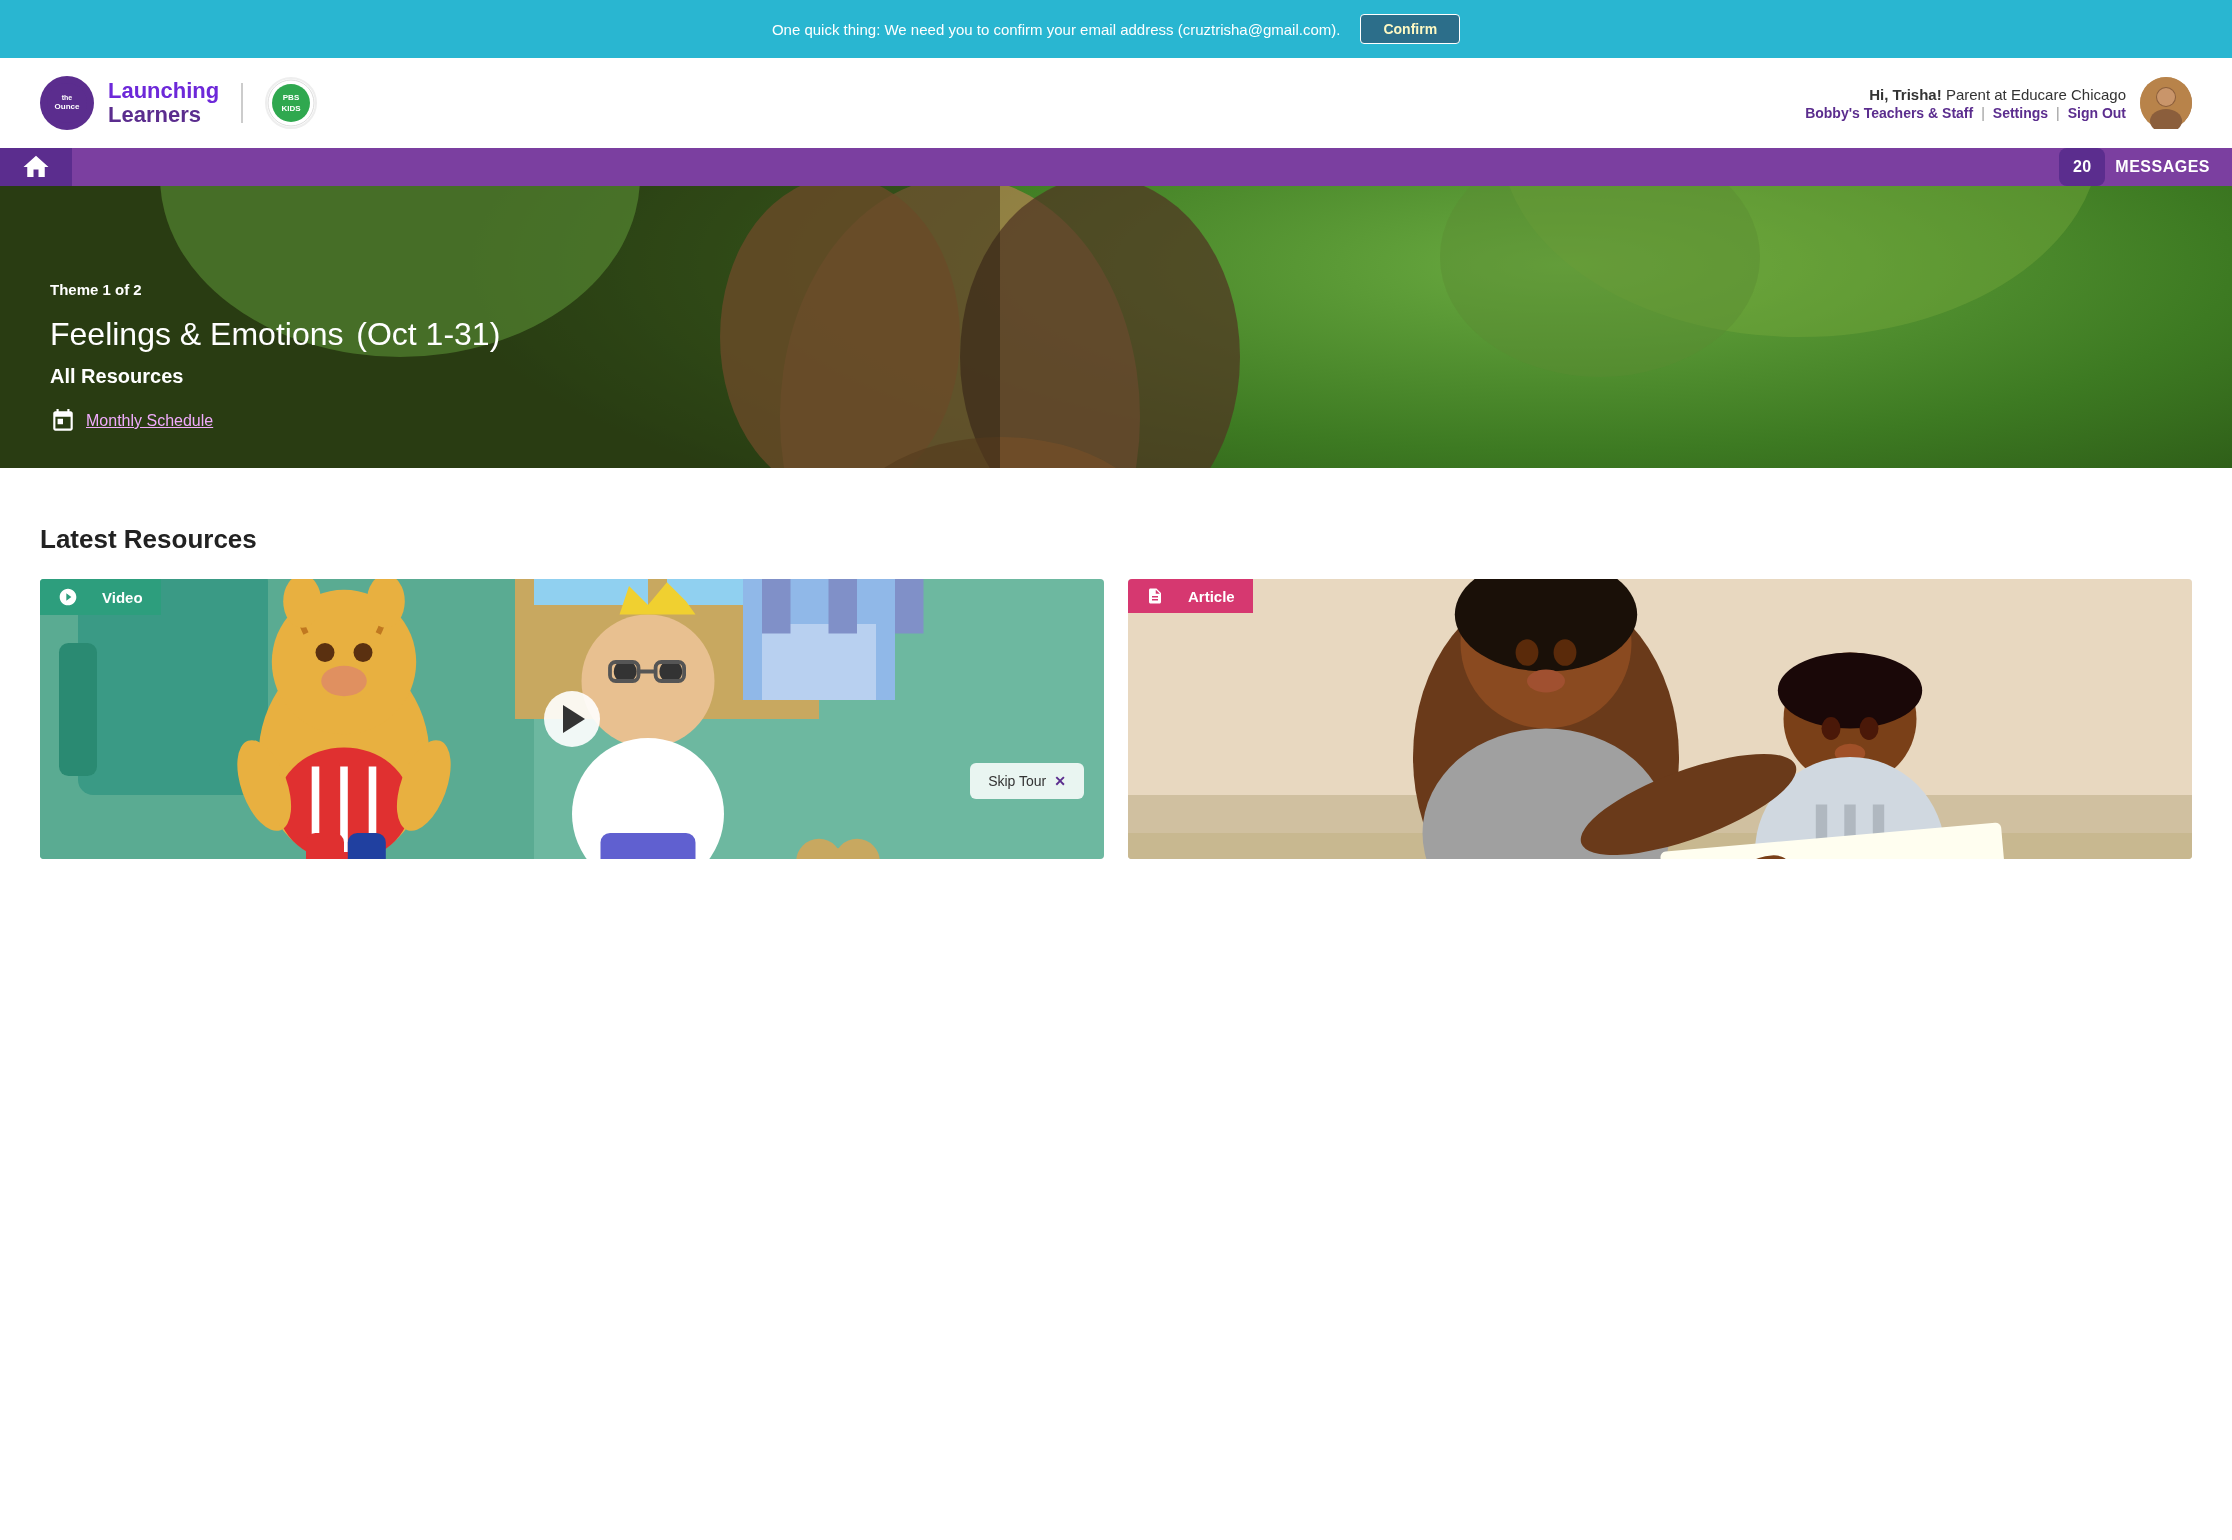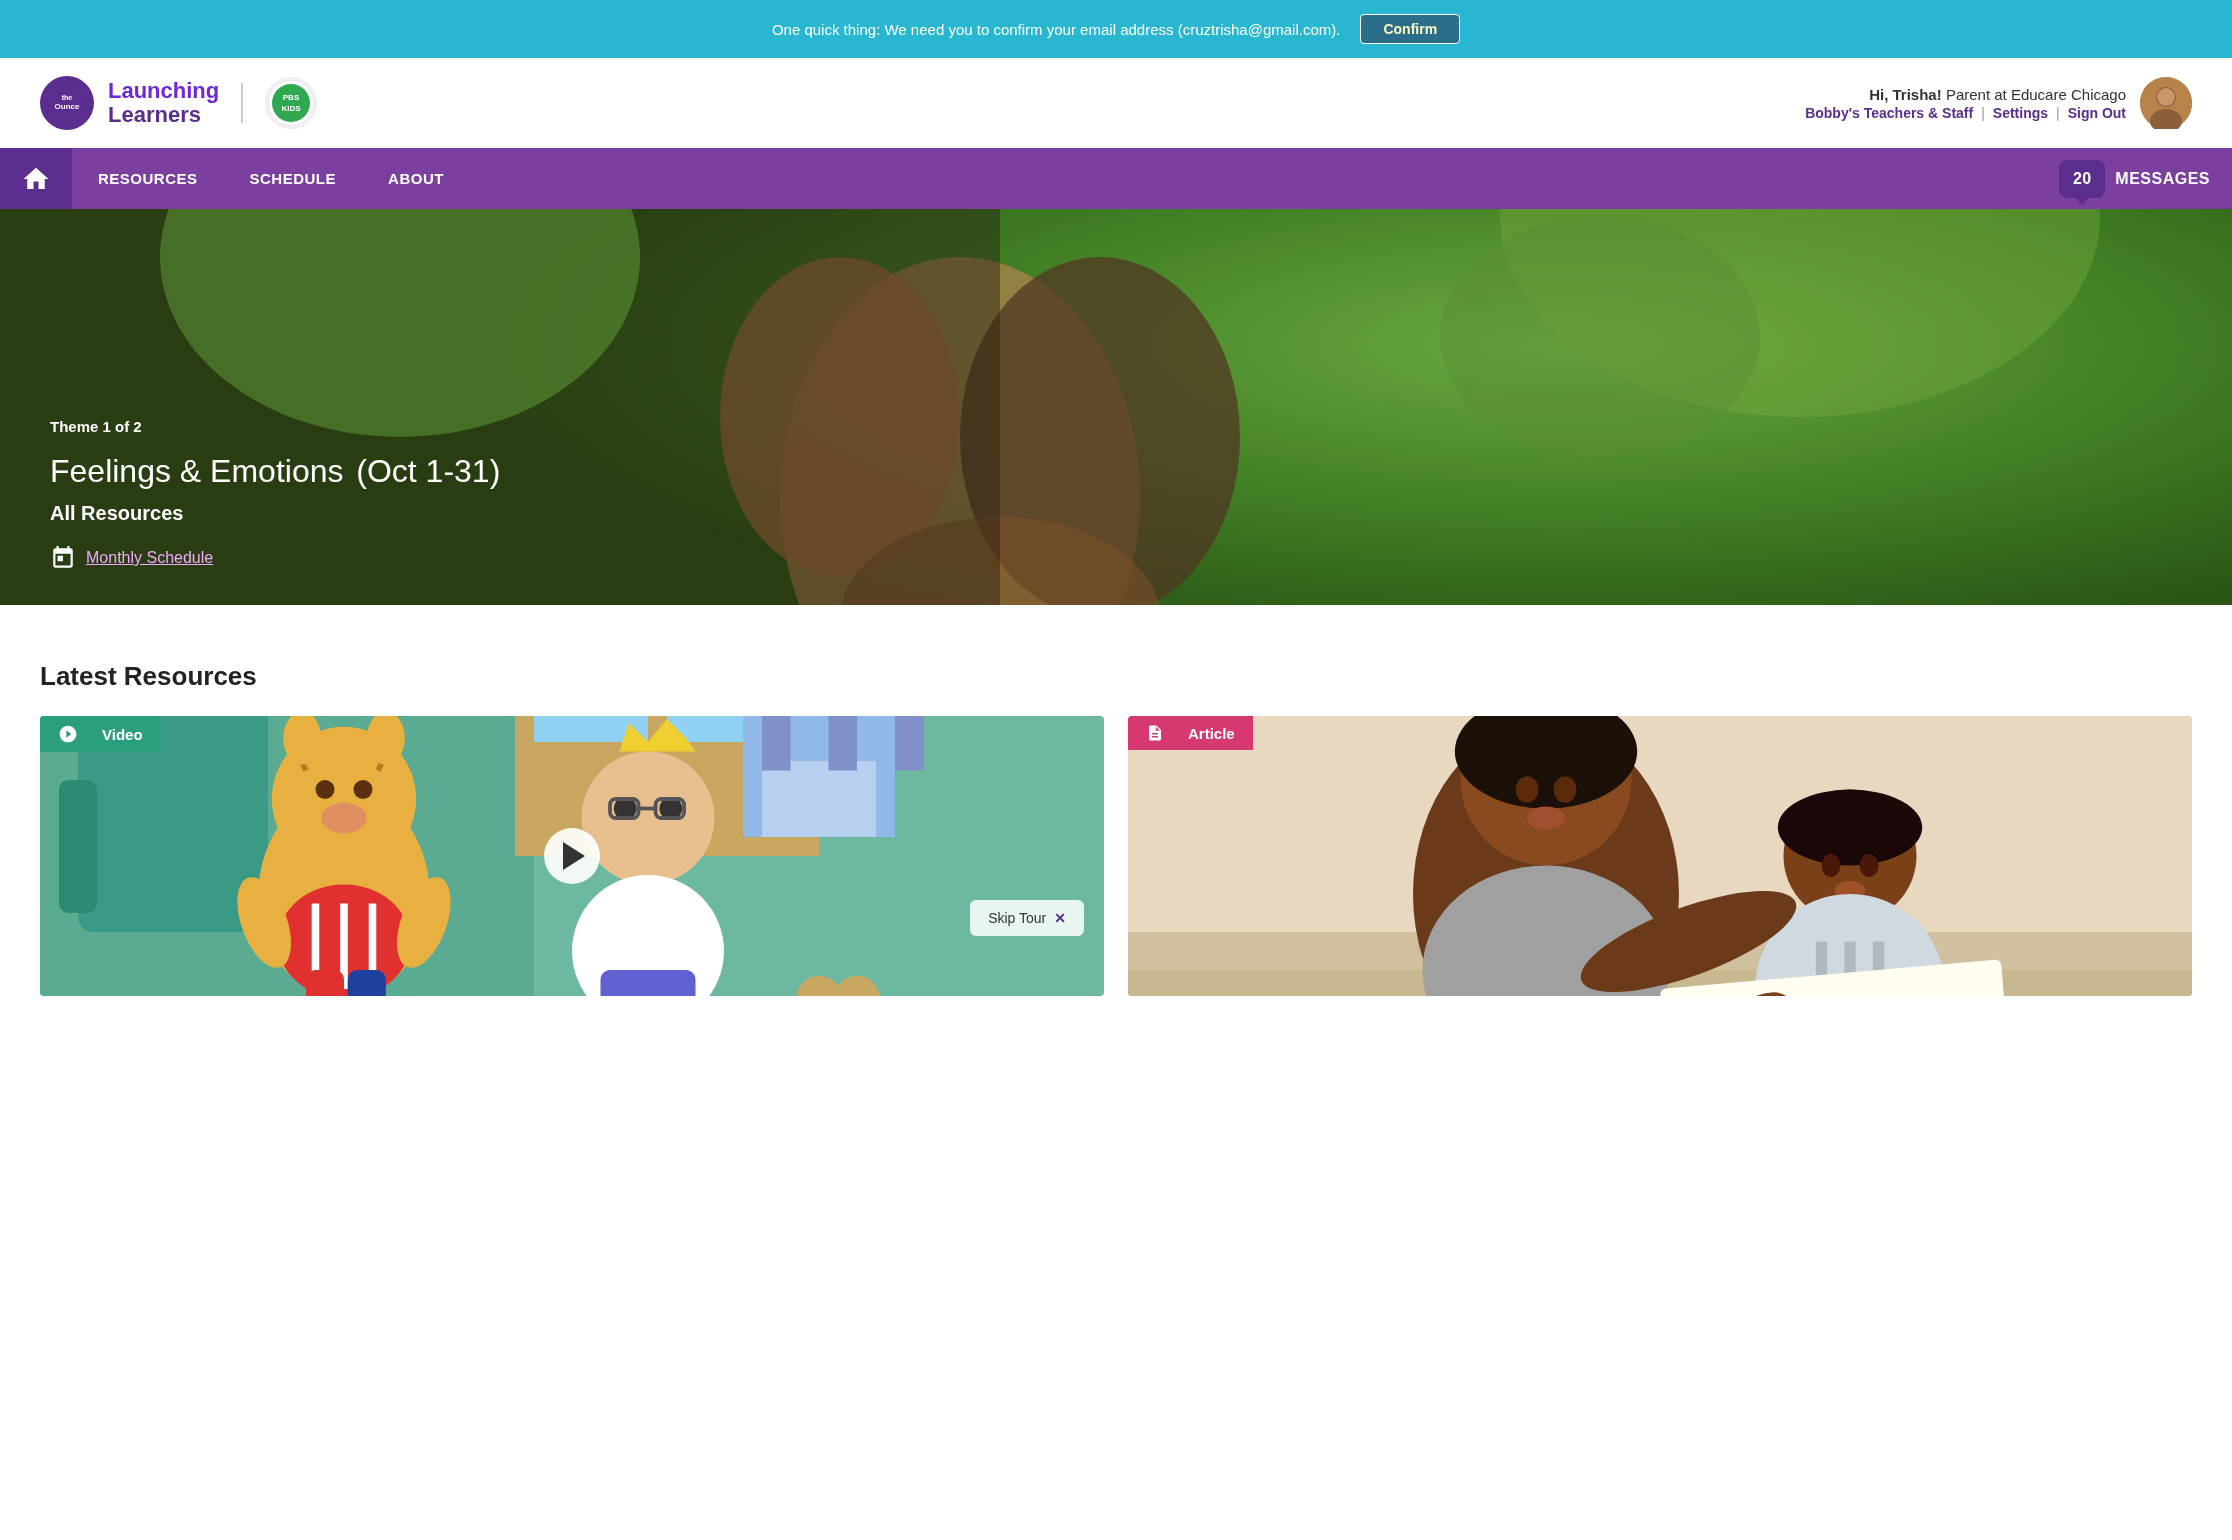--- a/index.html
+++ b/index.html
@@ -203,21 +203,21 @@
       left: 50%;
       transform: translateX(-50%);
       border-left: 7px solid transparent;
       border-right: 7px solid transparent;
       border-top: 8px solid #5b2d8e;
     }
 
     
     .hero {
       position: relative;
-      height: 396px;
+      height: 282px;
       overflow: hidden;
       background: #5a5a3a;
     }
     .hero-content {
       position: absolute;
       bottom: 0;
       left: 0;
       right: 0;
       padding: 30px 50px;
       z-index: 2;
@@ -404,25 +404,20 @@
     </div>
   </div>
 </div>
 
 <nav class="nav-bar">
   <div class="nav-left">
     <div class="nav-home">
       <svg viewBox="0 0 24 24" width="28" height="28" fill="#fff">
         <path d="M10 20v-6h4v6h5v-8h3L12 3 2 12h3v8z"></path>
       </svg>
-    </div>
-    <div class="nav-items">
-      <div class="nav-item">RESOURCES</div>
-      <div class="nav-item">SCHEDULE</div>
-      <div class="nav-item">ABOUT</div>
     </div>
   </div>
   <div class="nav-right">
     <div class="messages-btn">
       <div class="messages-bubble">
         <span>20</span>
       </div>
       <span>MESSAGES</span>
     </div>
   </div>

